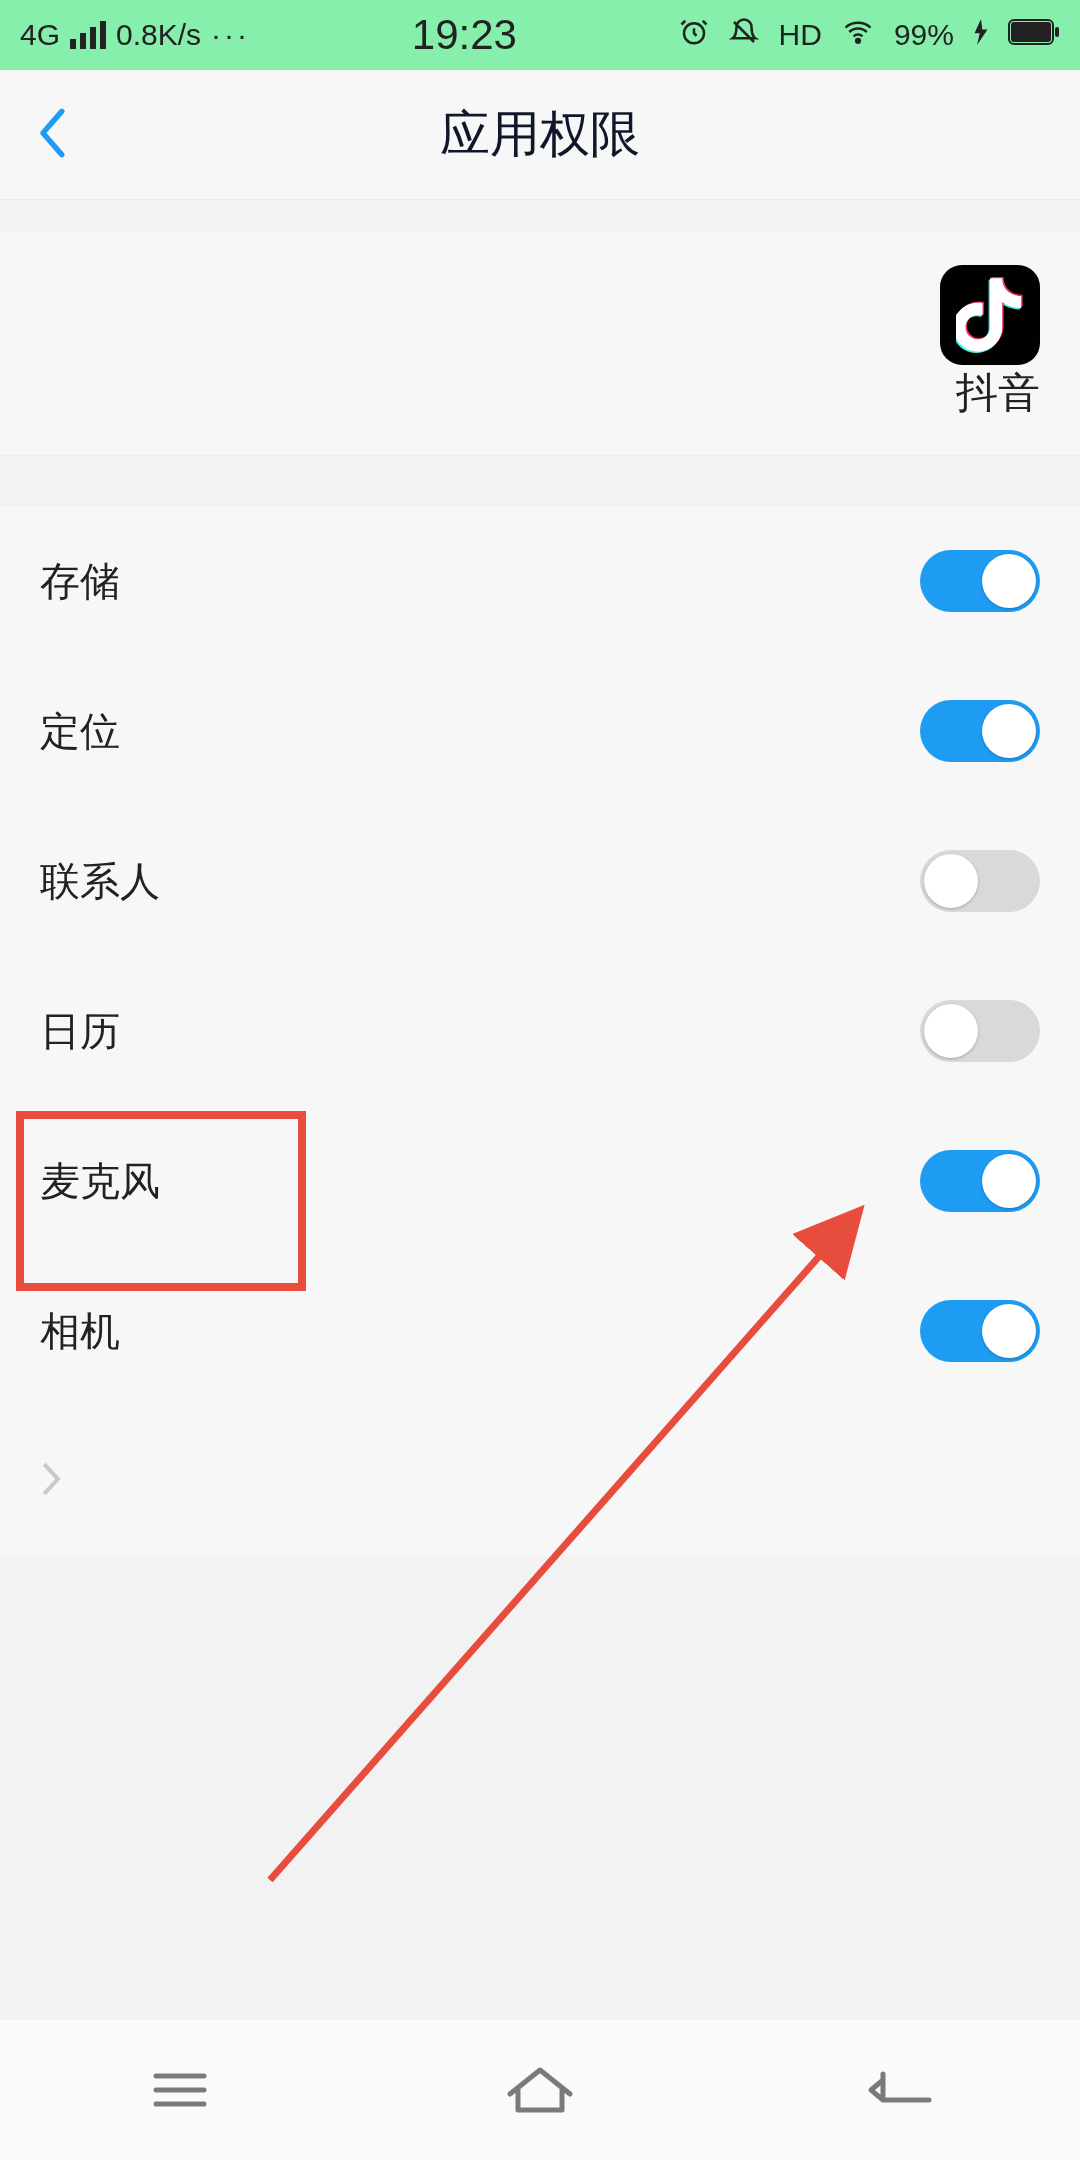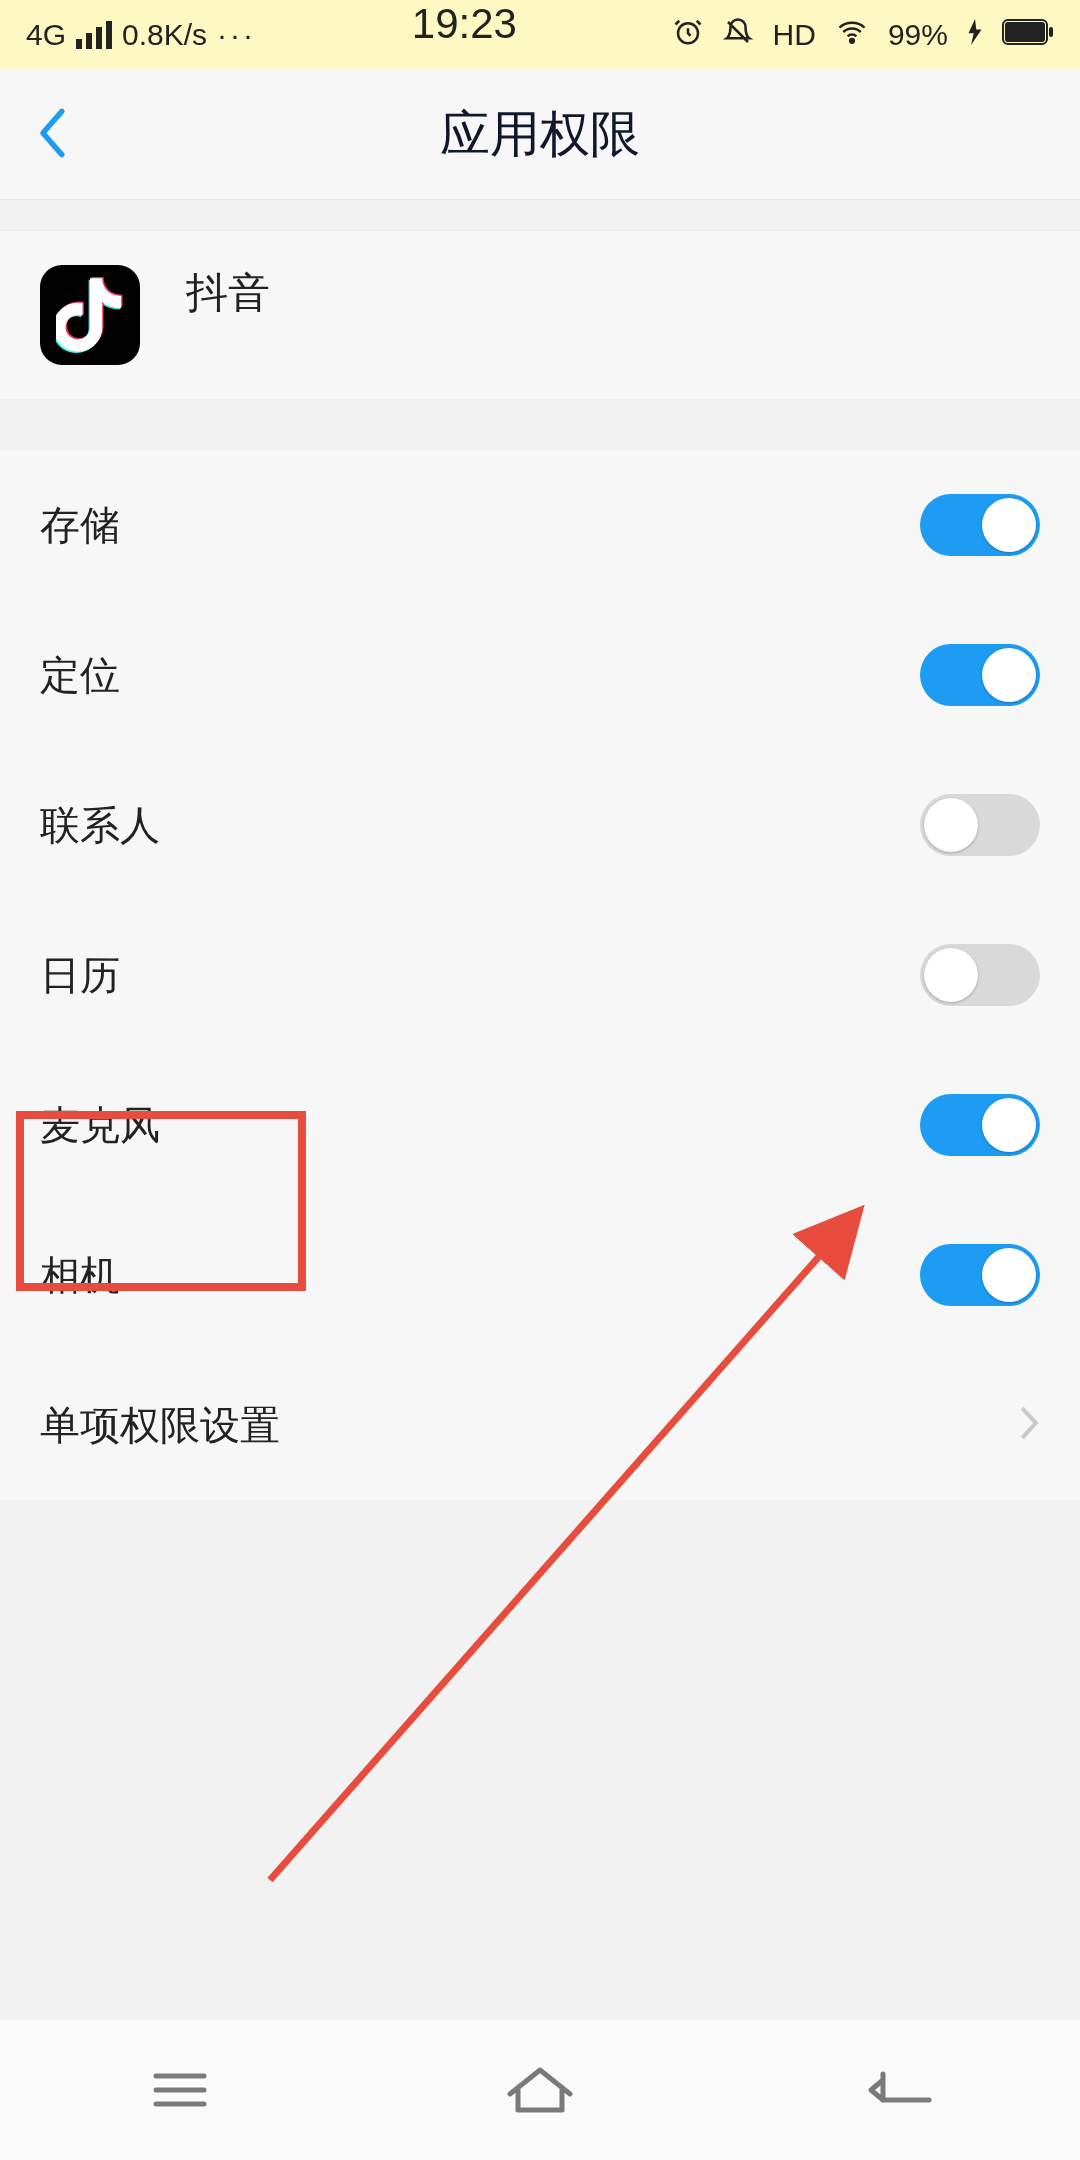--- a/index.html
+++ b/index.html
@@ -1,36 +1,36 @@
 <!DOCTYPE html>
 <html><head>
 <meta charset="utf-8">
 <style>
 * { margin: 0; padding: 0; box-sizing: border-box; -webkit-font-smoothing: antialiased; }
 html, body { width: 1080px; height: 2160px; font-family: -apple-system, "Helvetica Neue", Arial, sans-serif; background: #f2f2f2; overflow: hidden; }
 
-.statusbar { height: 70px; background: #fef9c3; display: flex; justify-content: space-between; padding: 0 26px; font-size: 30px; color: #222; }
+.statusbar { height: 70px; background: #86efac; display: flex; align-items: center; justify-content: space-between; padding: 0 20px; font-size: 30px; color: #222; }
 .sb-left { display: flex; align-items: center; gap: 10px; }
 .sb-right { display: flex; align-items: center; gap: 20px; }
 .sig-bars { display: inline-flex; align-items: flex-end; gap: 4px; }
 .sig-bars span { width: 6px; background: #222; display: inline-block; }
 .sig-bars span:nth-child(1){height:10px}
 .sig-bars span:nth-child(2){height:16px}
 .sig-bars span:nth-child(3){height:22px}
 .sig-bars span:nth-child(4){height:28px}
 .dots { letter-spacing: 3px; }
 
 .titlebar { height: 130px; background: #f7f7f7; display: flex; align-items: center; position: relative; border-bottom: 1px solid #eaeaea; }
 .back { position: absolute; left: 34px; top: 50%; transform: translateY(-50%); }
 .title { flex: 1; text-align: center; font-size: 50px; font-weight: 500; color: #0f172a; }
 
 .spacer-sm { height: 30px; background: #f2f2f2; }
 .spacer-md { height: 50px; background: #f2f2f2; }
 
-.app-row { background: #f7f7f7; display: flex; align-items: flex-start; padding: 34px 40px; border-top: 1px solid #eee; border-bottom: 1px solid #eee; }
+.app-row { background: #f7f7f7; display: flex; align-items: flex-end; padding: 34px 40px; border-top: 1px solid #eee; border-bottom: 1px solid #eee; flex-direction: column; }
 .app-icon { width: 100px; height: 100px; border-radius: 22px; background: #010101; display: flex; align-items: center; justify-content: center; }
 .app-name { margin-left: 46px; font-size: 42px; color: #222; }
 
 .list { background: #f7f7f7; }
 .row { height: 150px; display: flex; align-items: center; justify-content: space-between; padding: 0 40px; position: relative; }
 .row-label { font-size: 40px; color: #222; }
 .chev { color: #c9c9c9; }
 
 .toggle { width: 120px; height: 62px; border-radius: 40px; position: relative; transition: background .15s; }
 .toggle .knob { position: absolute; top: 4px; width: 54px; height: 54px; border-radius: 50%; background: #fff; box-shadow: 0 1px 3px rgba(0,0,0,.25); }
@@ -151,21 +151,20 @@
         <div class="knob"></div>
       </div>
   </div>
   <div class="row">
     <div class="row-label">相机</div>
     <div class="toggle on">
         <div class="knob"></div>
       </div>
   </div>
   <div class="row">
-    <div class="row-label">单项权限设置</div>
     <span class="chev">
       <svg width="22" height="38" viewBox="0 0 16 28" fill="none" stroke="#c9c9c9" stroke-width="3">
           <path d="M3 3l10 11L3 25"></path>
         </svg>
     </span>
   </div>
 </div>
 
 <div class="hl-box" style="left:16px; top:1111px; width:290px; height:180px;"></div>
 

